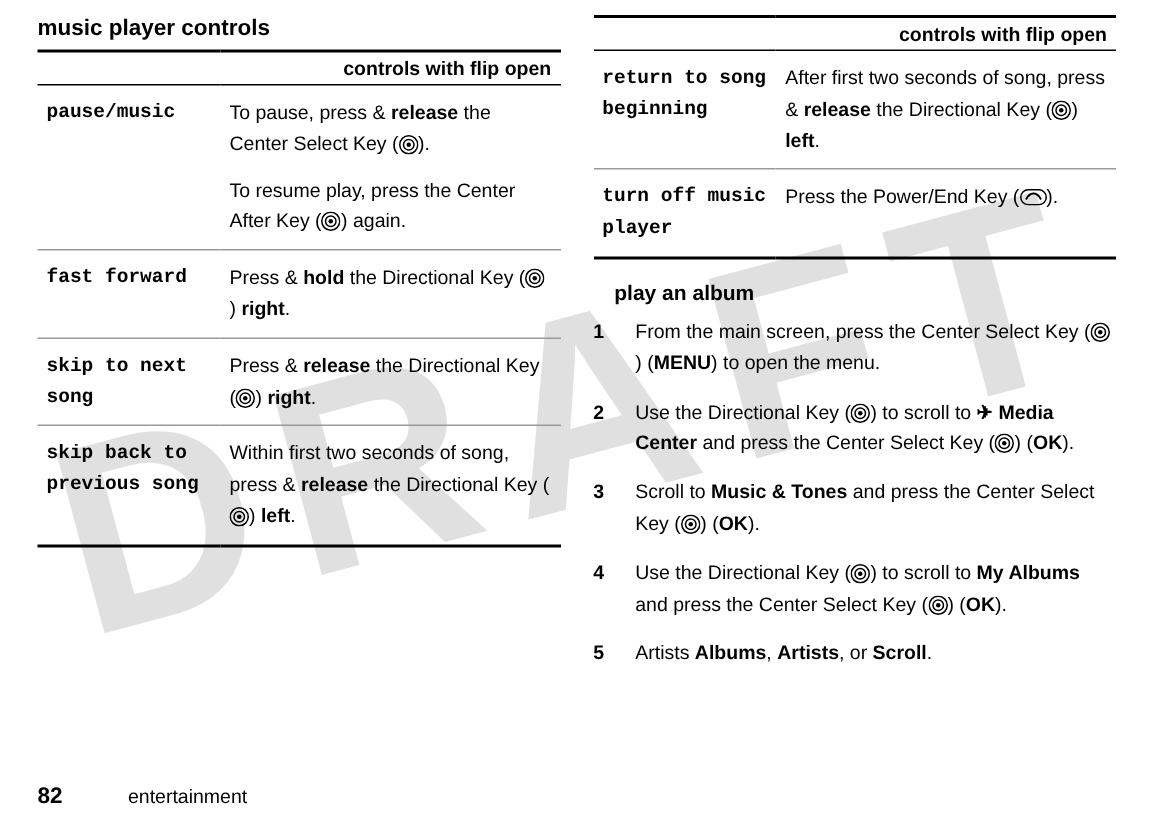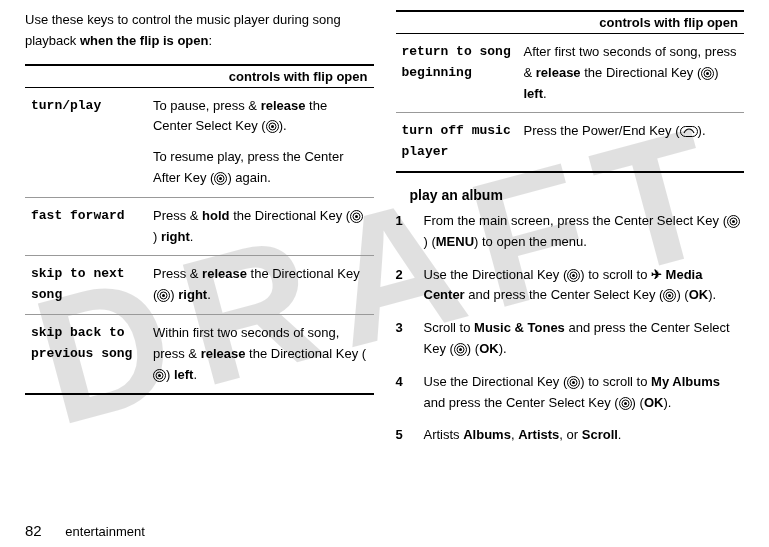--- a/index.html
+++ b/index.html
@@ -87,42 +87,40 @@
   }
   .b { font-weight: bold; }
   .narrow { font-family: "Arial Narrow", Arial, sans-serif; font-weight: bold; font-stretch: condensed; }
   .footer {
     position: absolute;
     bottom: 8px;
     left: 25px;
     font-size: 13px;
     z-index:1;
   }
-  .footer .pg { font-weight: normal; font-size: 15px; margin-right: 20px; }
+  .footer .pg { font-weight: bold; font-size: 15px; margin-right: 40px; }
   .media-icon { font-weight: bold; }
 </style>
 </head>
 <body>
 
 <div class="watermark">DRAFT</div>
 
 <div class="page">
 
   <div class="col">
-    <p class="intro">
-      <span>Use these keys to control the music player during song playback </span><span class="b">when the flip is open</span><span>:</span>
-    </p>
+    <h2 class="section-title">music player controls</h2>
 
     <table class="controls">
       <tbody>
           <tr>
             <th colspan="2">controls with flip open</th>
           </tr>
       <tr>
-        <td class="label">turn/play</td>
+        <td class="label">pause/music</td>
         <td>
           <span>To pause, press &amp; </span><span class="b">release</span><span> the Center Select Key (</span><span class="key-icon center-key"><svg width="13" height="13" viewBox="0 0 13 13">
                   <circle cx="6.5" cy="6.5" r="6" fill="none" stroke="#000" stroke-width="1"></circle>
                   <circle cx="6.5" cy="6.5" r="3.5" fill="none" stroke="#000" stroke-width="1"></circle>
                   <circle cx="6.5" cy="6.5" r="1.5" fill="#000"></circle>
                 </svg></span><span>).</span>
           <div style="height:10px"></div>
           <span>To resume play, press the Center After Key (</span><span class="key-icon center-key"><svg width="13" height="13" viewBox="0 0 13 13">
                   <circle cx="6.5" cy="6.5" r="6" fill="none" stroke="#000" stroke-width="1"></circle>
                   <circle cx="6.5" cy="6.5" r="3.5" fill="none" stroke="#000" stroke-width="1"></circle>

